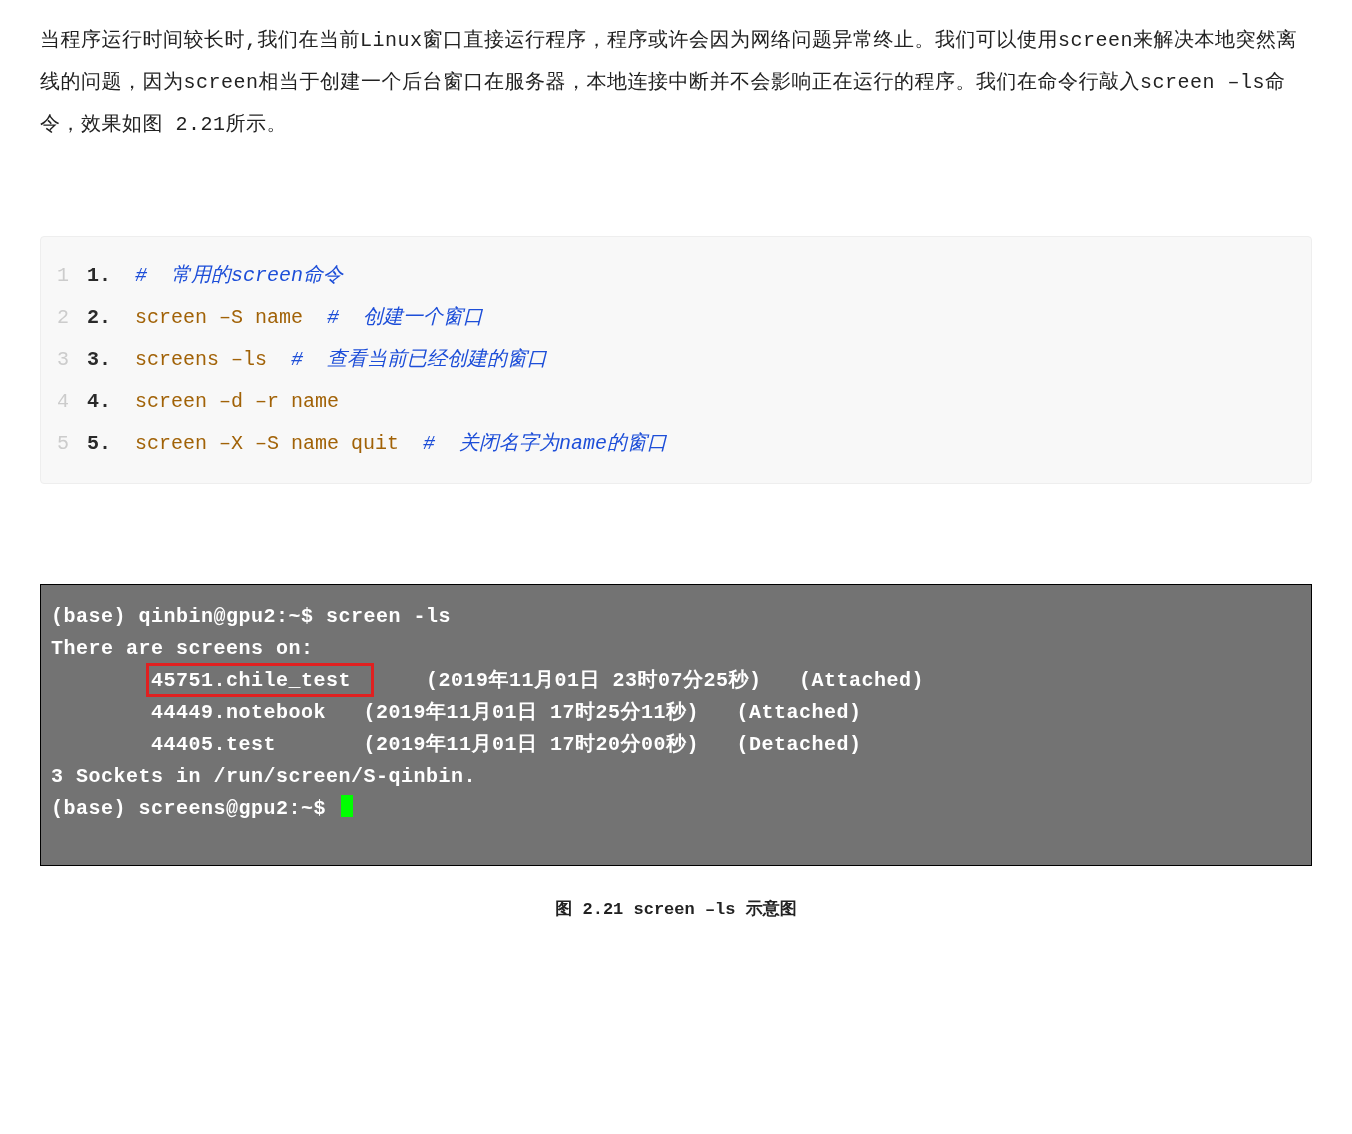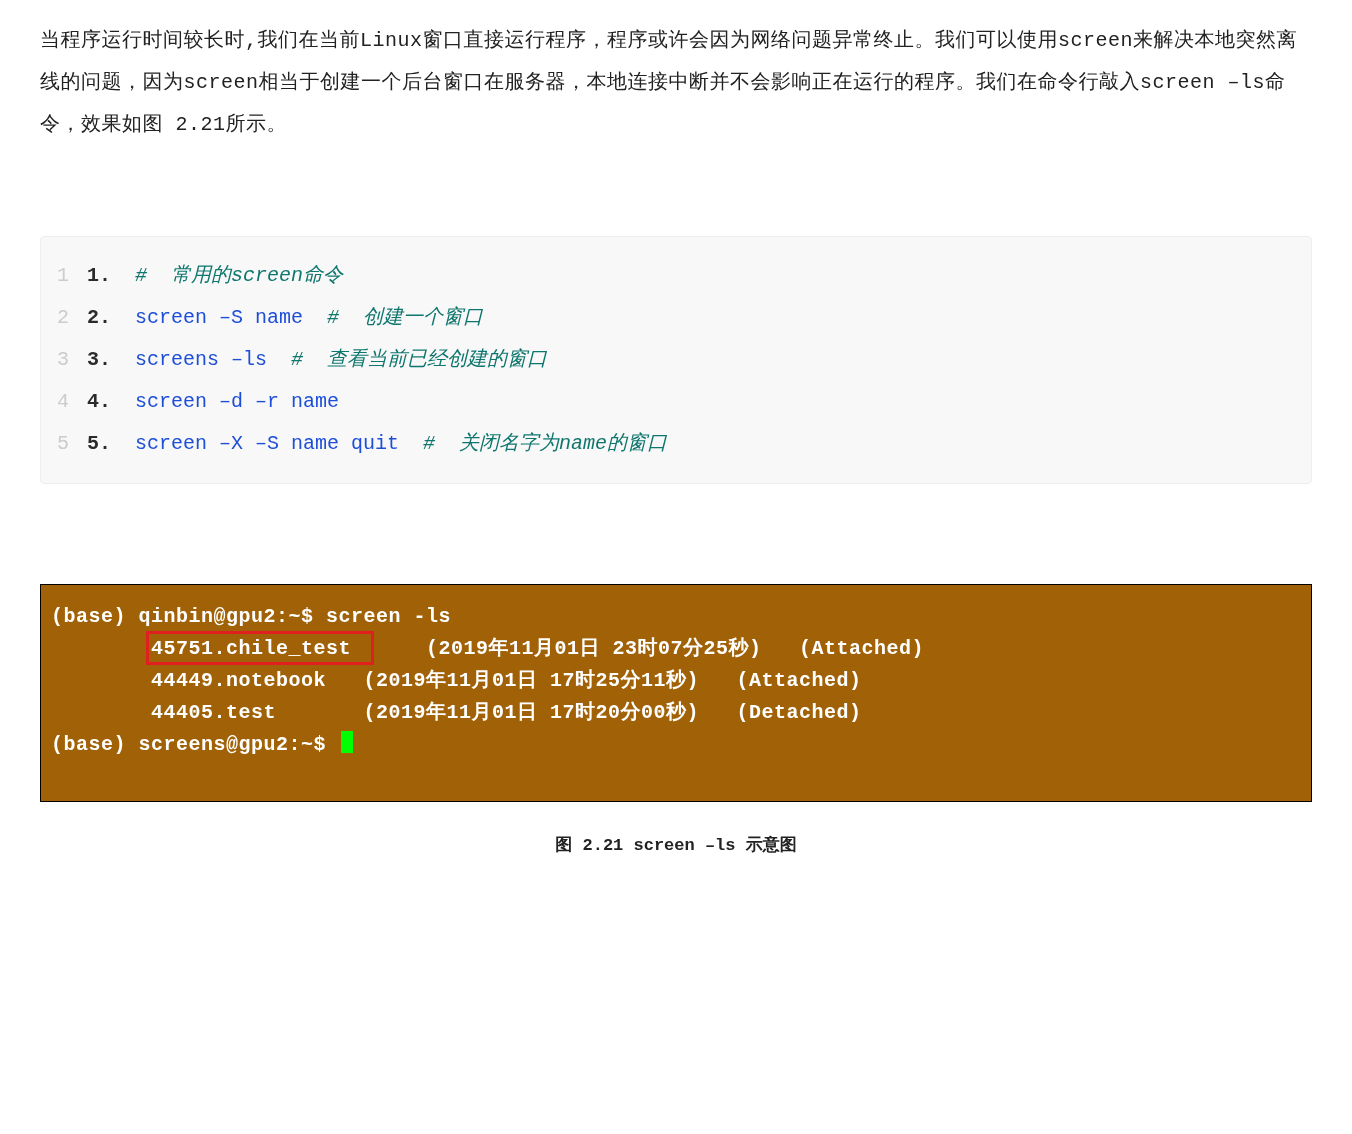--- a/index.html
+++ b/index.html
@@ -36,30 +36,30 @@
     padding-right: 18px;
     user-select: none;
     flex-shrink: 0;
   }
   .code-num {
     color: #2a2a2a;
     font-weight: 600;
     white-space: pre;
   }
   .code-text {
-    color: #1d4ed8;
+    color: #a16207;
     white-space: pre;
   }
   .code-comment {
-    color: #0f766e;
+    color: #1d4ed8;
     font-style: italic;
     white-space: pre;
   }
   .terminal {
-    background: #a16207;
+    background: #737373;
     color: #fff;
     font-family: "SFMono-Regular", Consolas, "Liberation Mono", Menlo, monospace;
     font-size: 20px;
     font-weight: 600;
     padding: 16px 10px 40px 10px;
     line-height: 1.6;
     letter-spacing: 0.5px;
     border: 1px solid #000;
     margin-bottom: 26px;
   }
@@ -119,19 +119,21 @@
     <div class="code-line">
       <span class="gutter">5</span>
       <span class="code-num">5.  </span>
       <span class="code-text">screen –X –S name quit  </span>
       <span class="code-comment">#  关闭名字为name的窗口</span>
     </div>
   </div>
 
 <div class="terminal" id="terminal">
     <div class="term-line">(base) qinbin@gpu2:~$ screen -ls</div>
+    <div class="term-line">There are screens on:</div>
     <div class="term-line row-wrap"><span>        45751.chile_test</span><span>      (2019年11月01日 23时07分25秒)   (Attached)</span><div class="highlight-box" style="left: 95px; top: -2px; width: 228px; height: 34px;"></div></div>
     <div class="term-line row-wrap"><span>        44449.notebook</span><span>   (2019年11月01日 17时25分11秒)   (Attached)</span></div>
     <div class="term-line row-wrap"><span>        44405.test</span><span>       (2019年11月01日 17时20分00秒)   (Detached)</span></div>
+    <div class="term-line">3 Sockets in /run/screen/S-qinbin.</div>
     <div class="term-line"><span>(base) screens@gpu2:~$ </span><span class="cursor"></span></div>
   </div>
 
 <div class="caption">图 2.21 screen –ls 示意图</div>
 
 </body></html>

